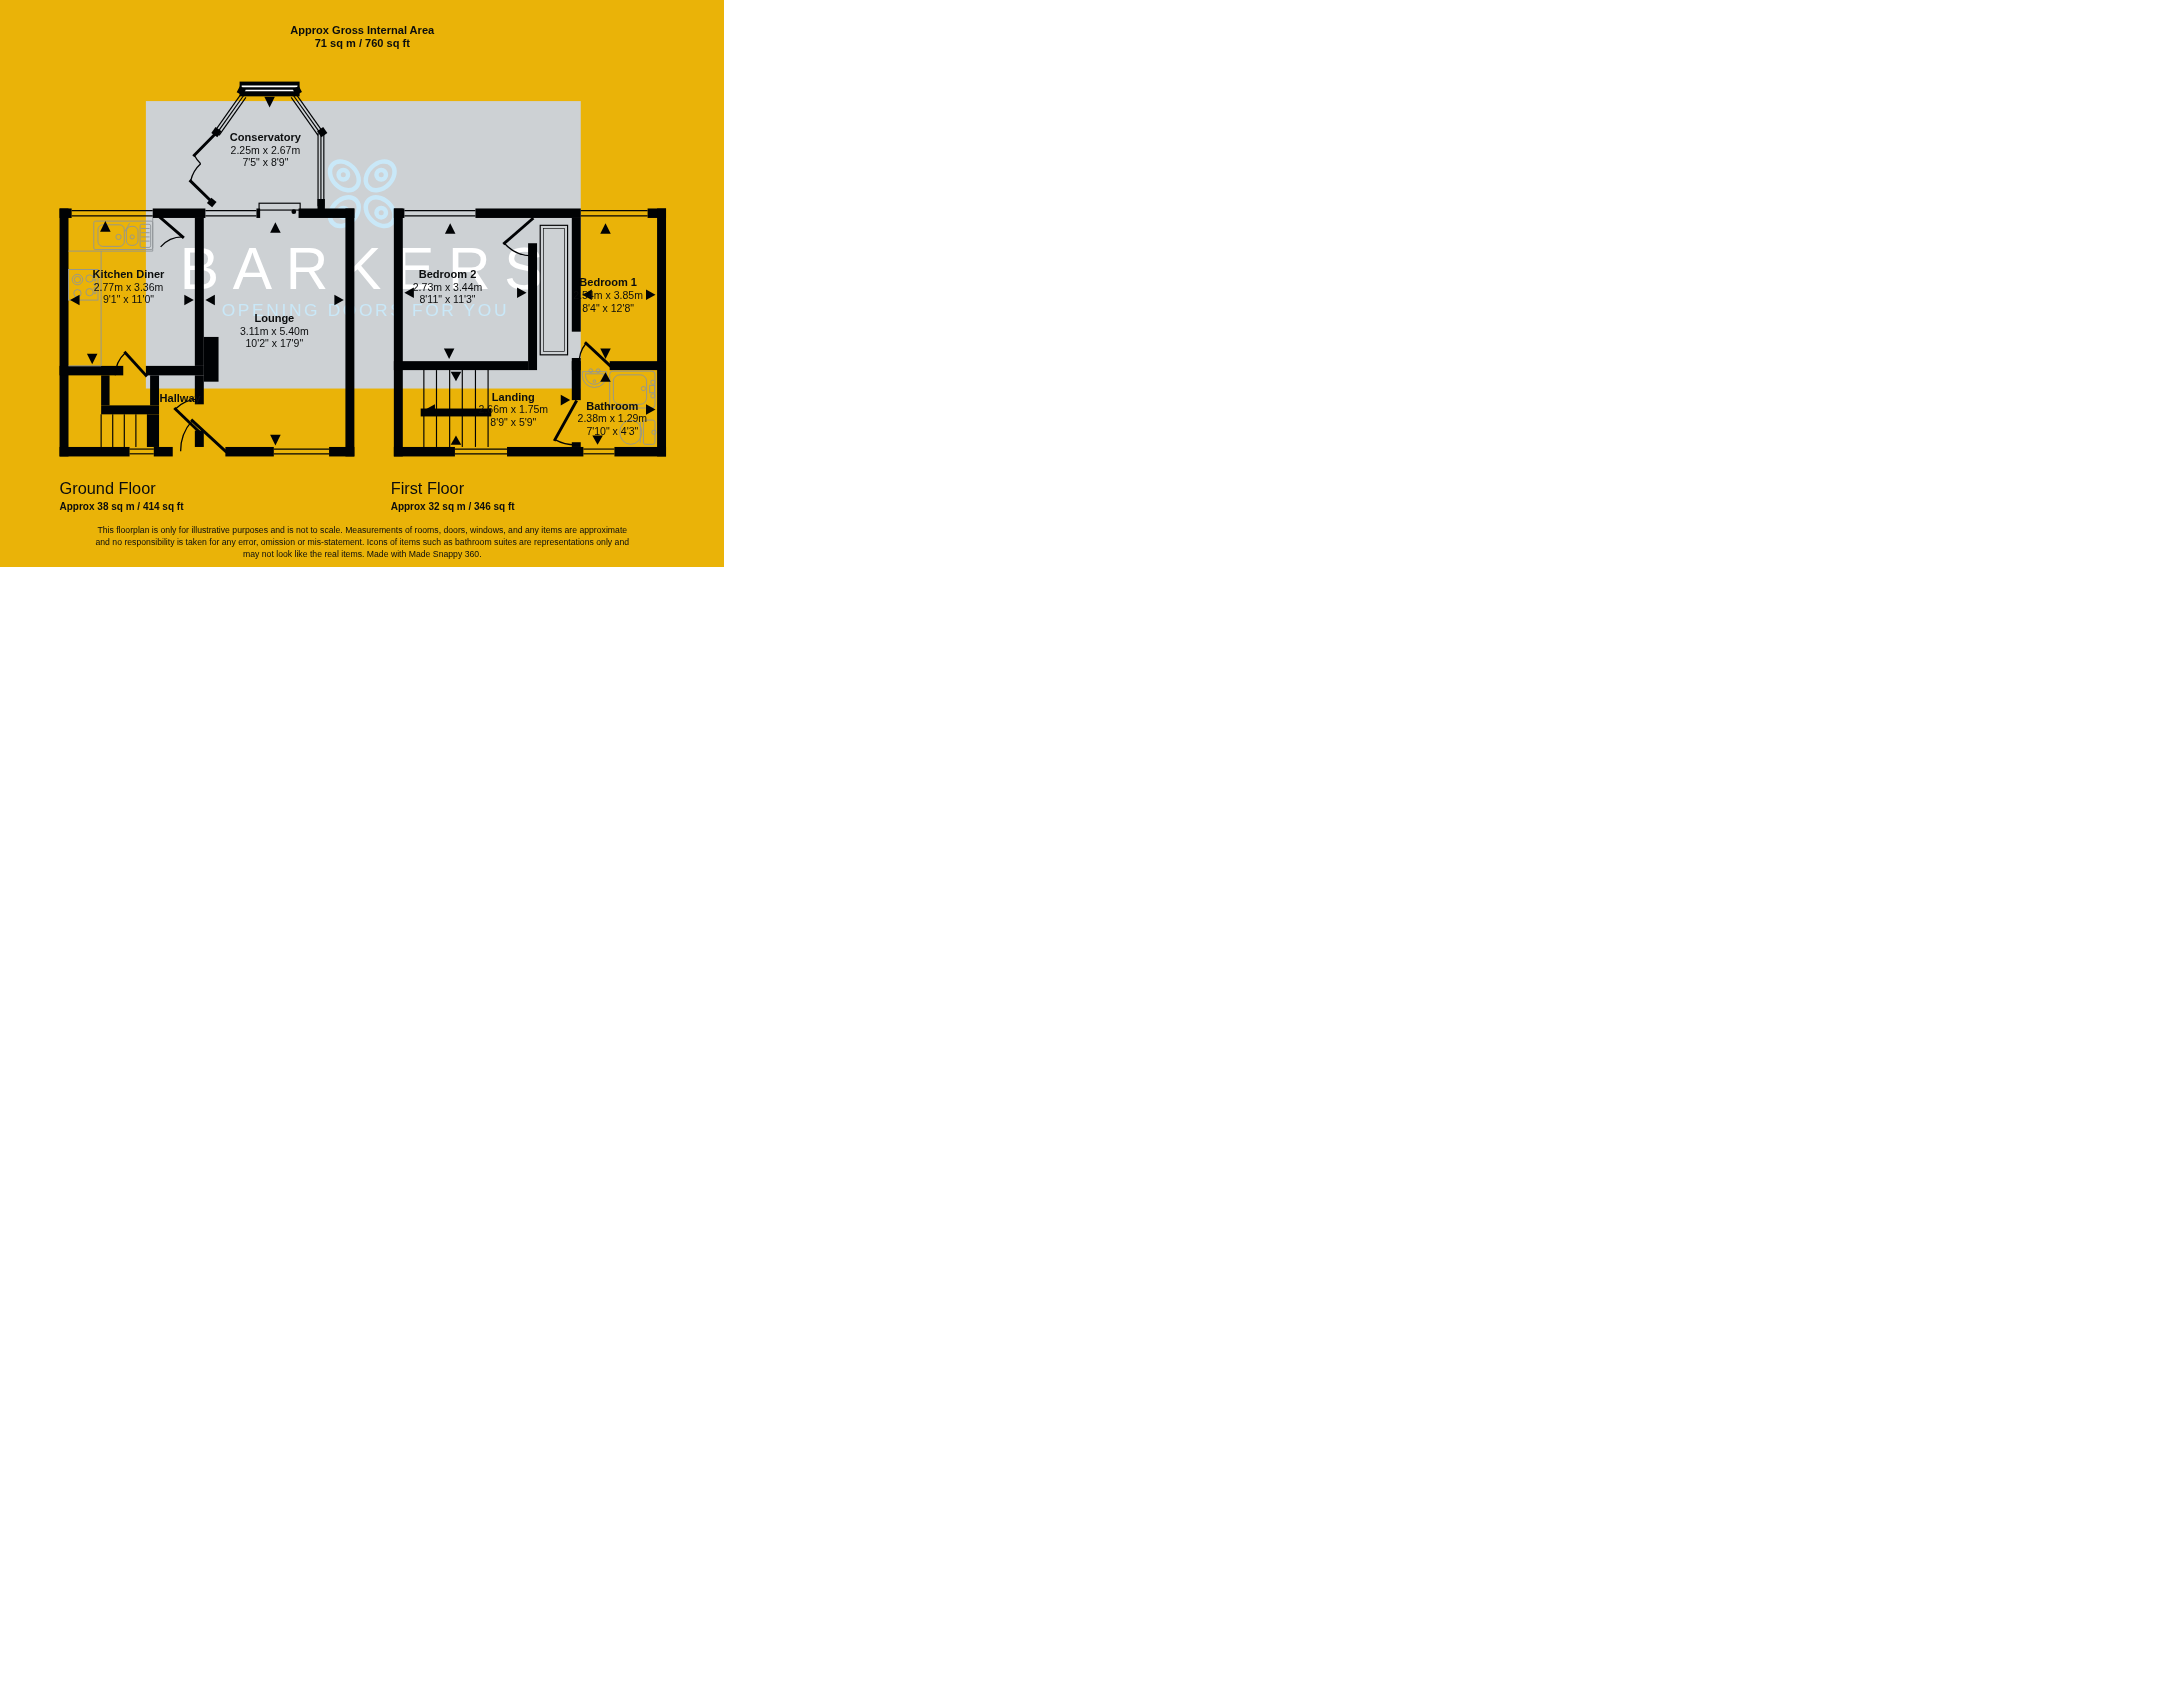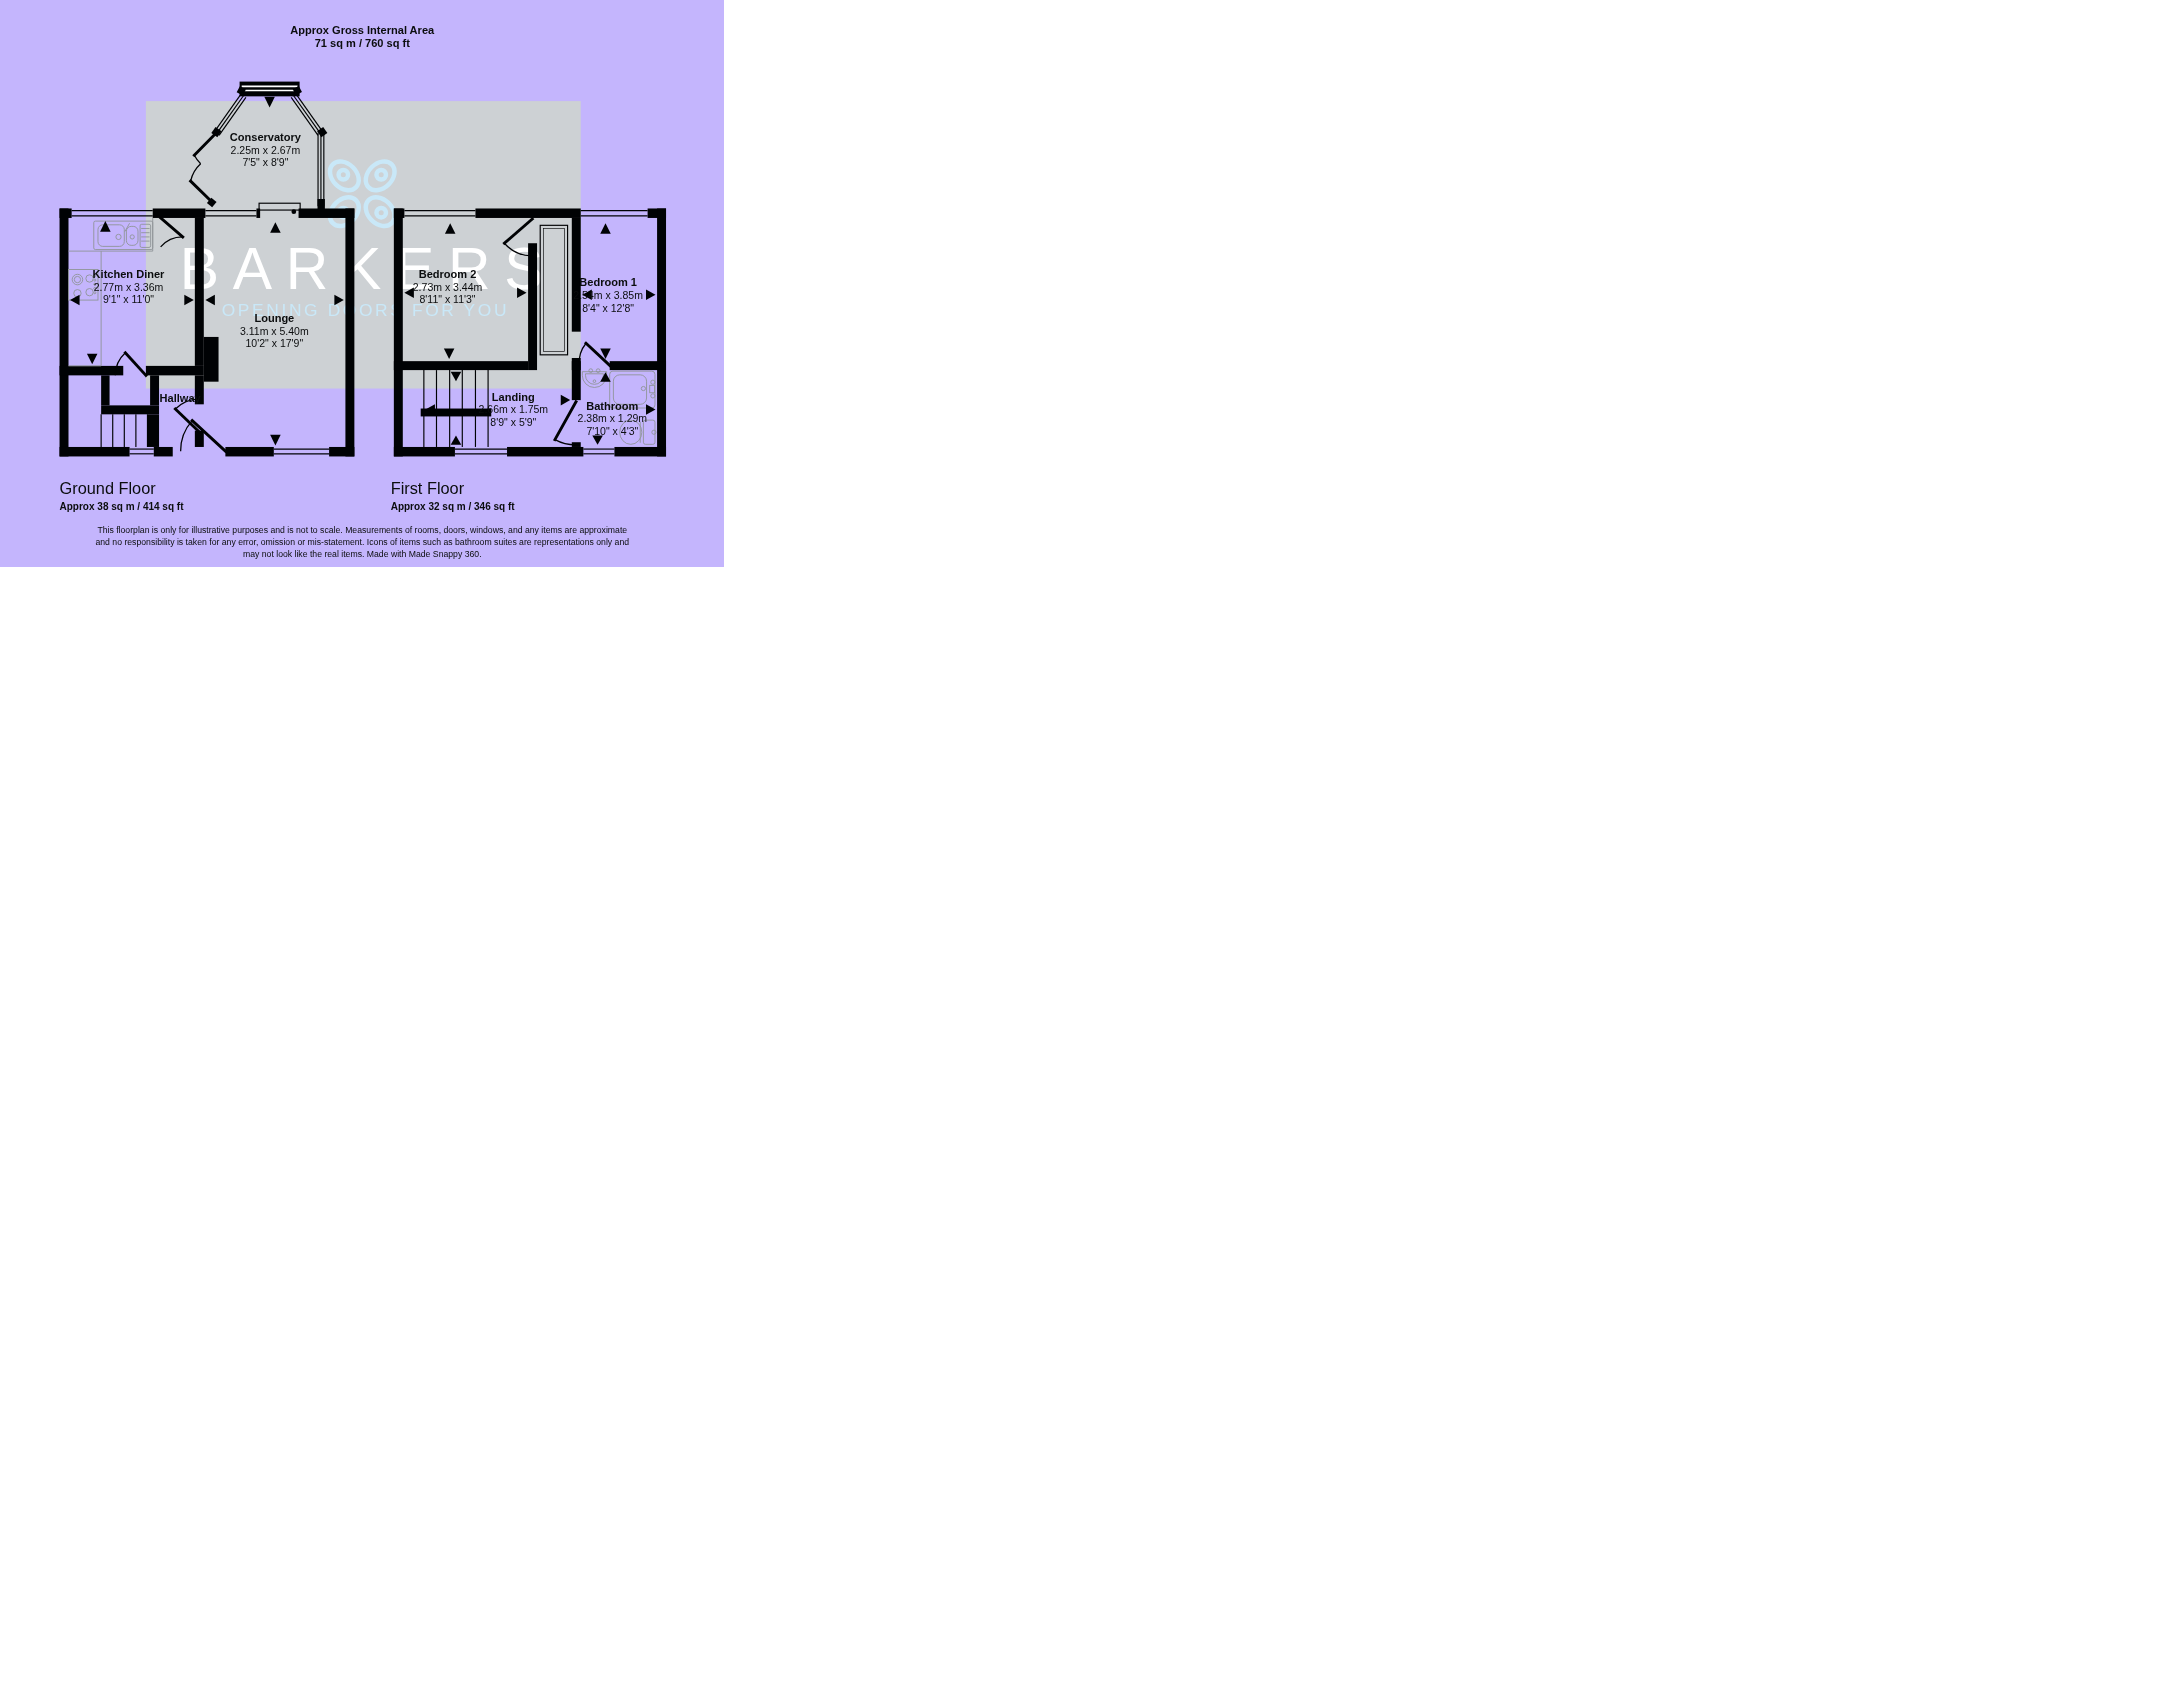--- a/index.html
+++ b/index.html
@@ -1,16 +1,16 @@
 <!DOCTYPE html>
 <html style="font-size:8.4px"><head>
 <meta charset="utf-8">
 <style>
   html,body{margin:0;padding:0;background:#ffffff;}
-  .page{width:724px;height:567px;position:relative;background:#c4b5fd;overflow:hidden;text-decoration:underline;}
+  .page{width:724px;height:567px;position:relative;background:#eab308;overflow:hidden;text-decoration:underline;}
   svg{display:block;}
   text{font-family:"Liberation Sans","DejaVu Sans",sans-serif;fill:#0b0d0e;}
   .hdr{font-size:21px;font-weight:bold;}
   .room-name{font-size:21px;font-weight:bold;}
   .room-dim{font-size:20px;}
   .floor-name{font-size:31px;}
   .floor-area{font-size:19px;font-weight:bold;}
   .disc{font-size:16.5px;}
   .brand{font-size:112px;font-weight:100;fill:#ffffff;letter-spacing:26px;}
   .tagline{font-size:33px;font-weight:500;fill:#c9e8f8;letter-spacing:5px;}

